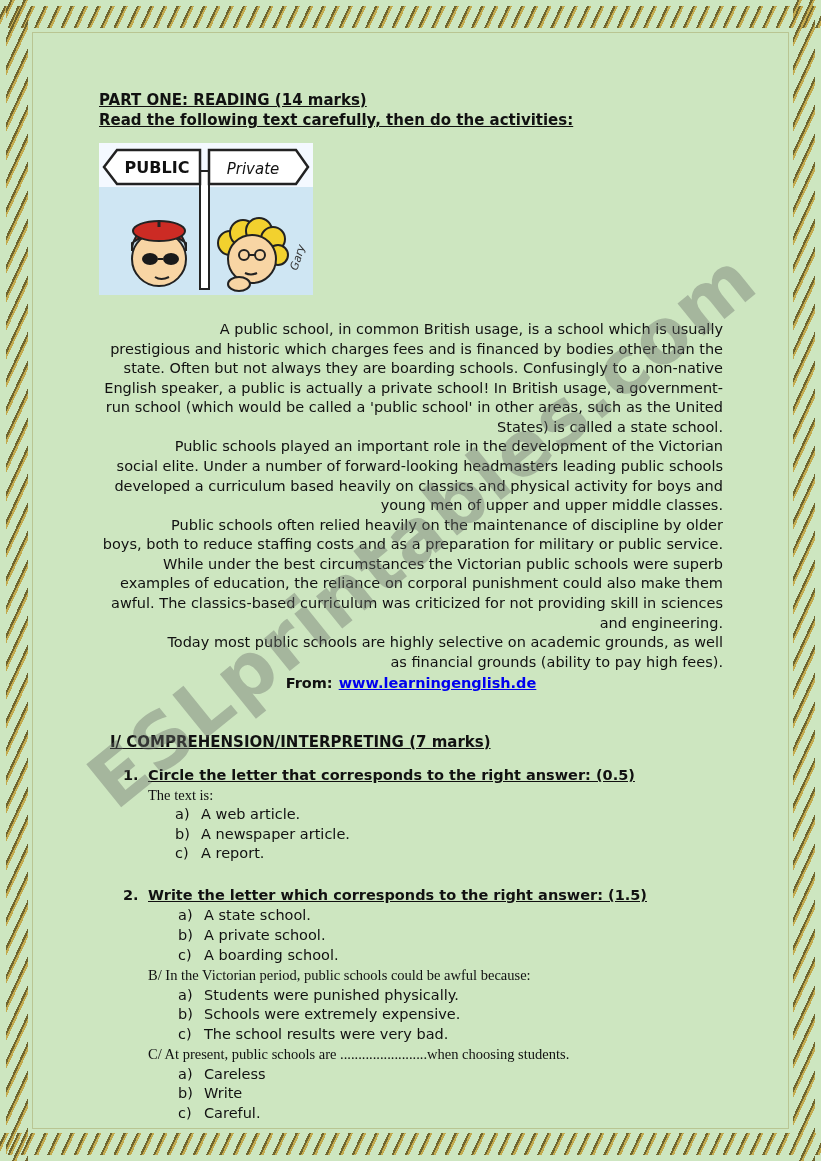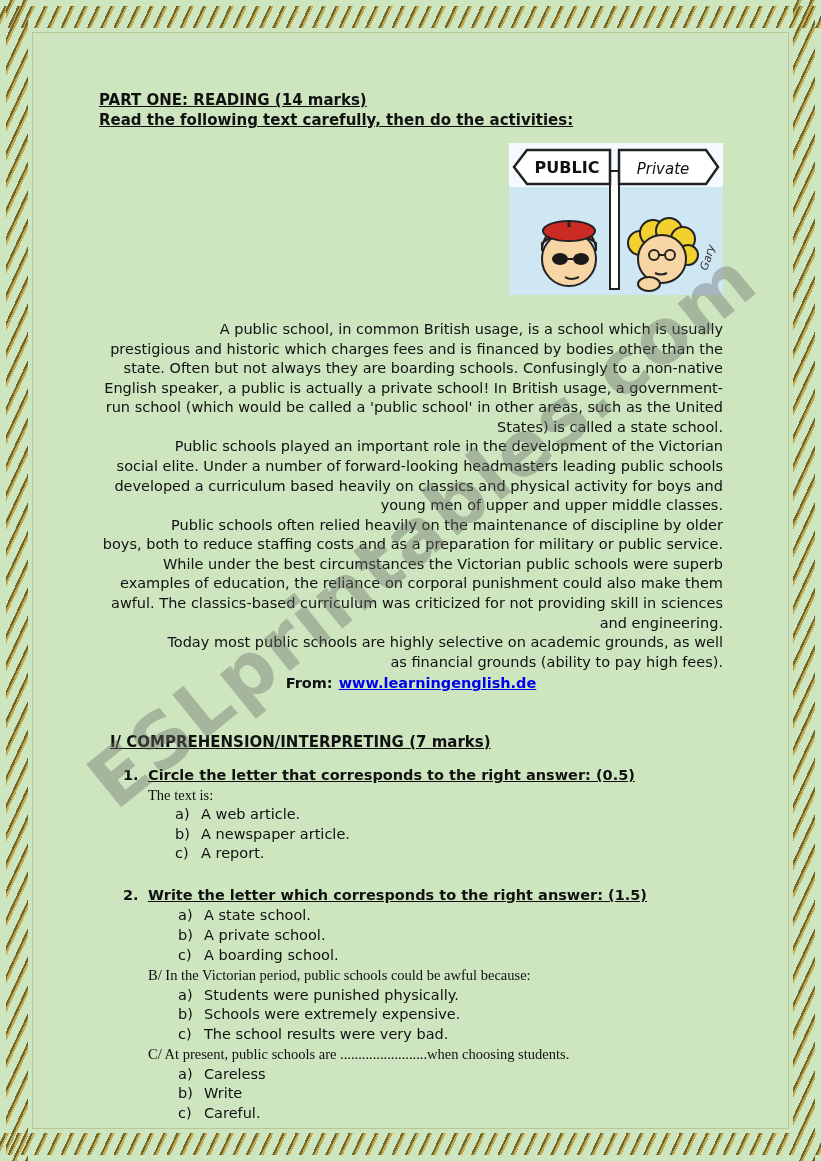--- a/index.html
+++ b/index.html
@@ -62,21 +62,21 @@
     line-height: 1.35;
   }
 
   .h-title, .h-sub {
     font-weight: bold;
     text-decoration: underline;
     font-size: 15px;
   }
   .h-sub { margin-bottom: 12px; }
 
-  .cartoon-wrap { text-align: right; margin-bottom: 20px; text-decoration: underline; }
+  .cartoon-wrap { text-align: left; margin-bottom: 20px; text-decoration: underline; }
   .cartoon-wrap svg { display: inline-block; }
 
   .reading p { text-indent: 56px; text-align: right; }
 
   .source-line { text-align: center; margin-top: 2px; font-weight: bold; }
   .source-line .from { margin-right: 6px; }
   .source-line a {
     color: #0000ee;
     text-decoration: underline;
     cursor: pointer;

